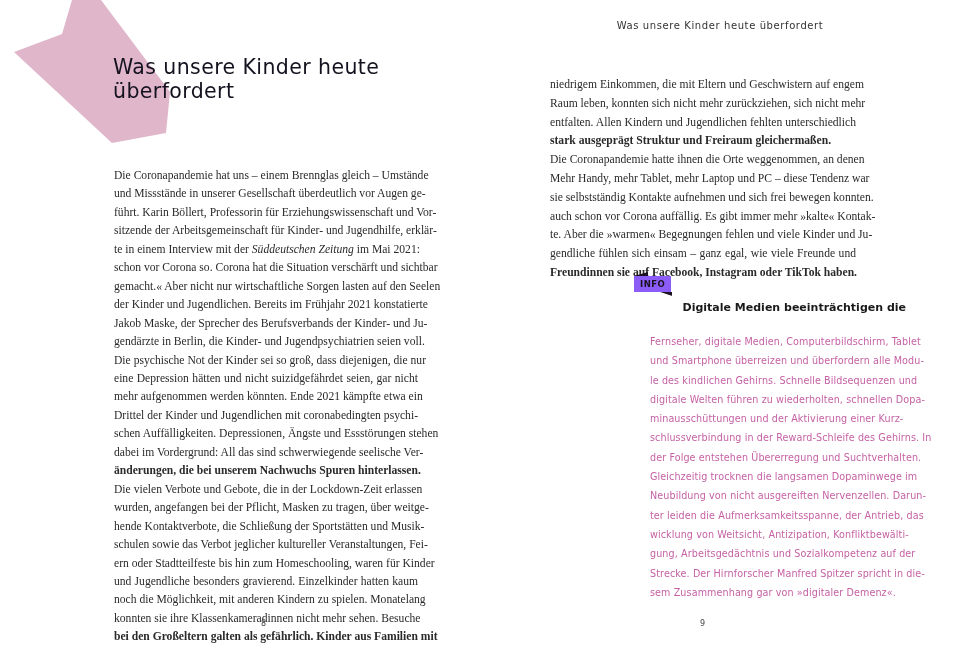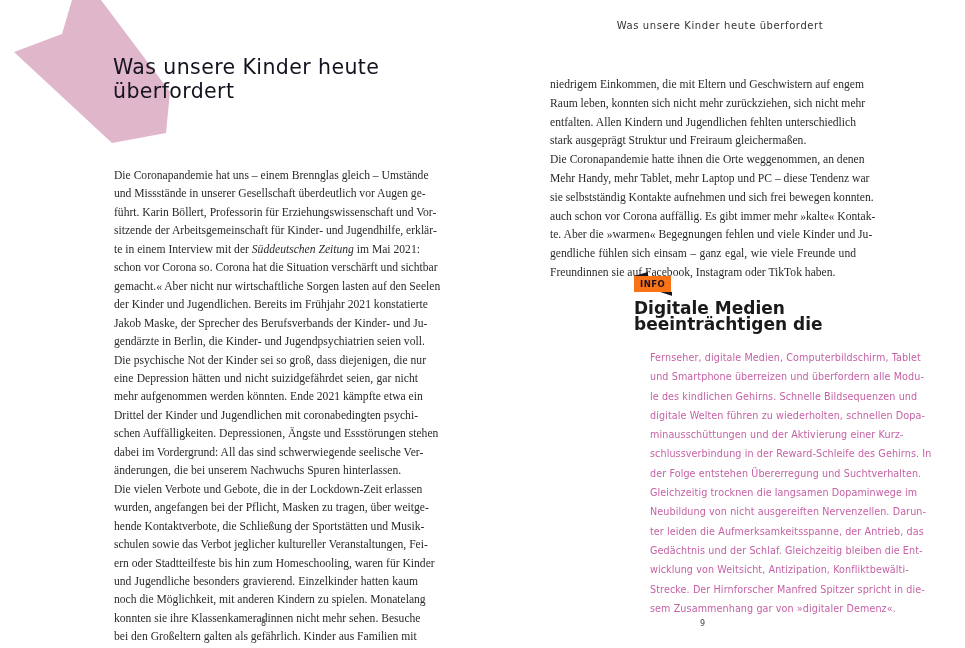--- a/index.html
+++ b/index.html
@@ -23,46 +23,46 @@
   }
   .col {
     position: absolute; font-size: 11.6px; line-height: 18.45px;
     text-align: justify; hyphens: manual;
   }
   .col-left { left: 114px; top: 167px; width: 304px; }
   .col-right { left: 550px; top: 76px; width: 306px; line-height: 18.8px; }
   .info-box { position: absolute; left: 634px; top: 273px; width: 272px; }
   .info-badge {
     position: relative; display: inline-block; margin-left: 0;
-    background: #f97316; color: #1b1222;
+    background: #8b5cf6; color: #1b1222;
     font-family: "DejaVu Sans", sans-serif; font-weight: bold; font-size: 8.5px;
     padding: 3px 6px 2px 6px; letter-spacing: 0.5px; line-height: 11px;
   }
   .info-badge::before {
     content: ""; position: absolute; left: 0; top: -4px; width: 0; height: 0;
     border-left: 14px solid transparent; border-right: 0; border-bottom: 4px solid #1b1222;
     transform: skewX(0deg);
   }
   .info-badge::after {
     content: ""; position: absolute; right: -1px; bottom: -4px; width: 12px; height: 4px;
     background: #1b1222; clip-path: polygon(0 0, 100% 0, 100% 100%);
   }
   .info-heading {
     margin: 8px 0 3px 0;
-    font-family: "DejaVu Sans", sans-serif; font-weight: bold; font-size: 17px;
-    line-height: 16px; color: #1a1a1a;
+    font-family: "DejaVu Sans", sans-serif; font-weight: bold; font-size: 11px;
+    line-height: 16px; color: #1a1a1a; text-align: right;
   }
   .info-text {
     margin: 16px;
     font-family: "DejaVu Sans", sans-serif; font-size: 9.6px; line-height: 19.3px;
     color: #c561a4; letter-spacing: 0.1px;
   }
   .info-text span { display: block; white-space: nowrap; }
   .line { display: block; text-align: justify; text-align-last: justify; white-space: nowrap; }
-  .line.last { text-align-last: left; }
+  .line.last { text-align-last: left; font-weight: bold; }
   .page-num {
     position: absolute; top: 619px; font-family: "DejaVu Sans", sans-serif;
     font-size: 8px; color: #444;
   }
 </style>
 </head>
 <body>
 
 <svg class="deco" width="200" height="160" viewBox="0 0 200 160">
   <polygon points="72,0 101,0 170,92 166,133 112,143 14,52 62,34" fill="#e0b6cb"></polygon>
@@ -131,21 +131,21 @@
       <span>Fernseher, digitale Medien, Computerbildschirm, Tablet</span>
       <span>und Smartphone überreizen und überfordern alle Modu-</span>
       <span>le des kindlichen Gehirns. Schnelle Bildsequenzen und</span>
       <span>digitale Welten führen zu wiederholten, schnellen Dopa-</span>
       <span>minausschüttungen und der Aktivierung einer Kurz-</span>
       <span>schlussverbindung in der Reward-Schleife des Gehirns. In</span>
       <span>der Folge entstehen Übererregung und Suchtverhalten.</span>
       <span>Gleichzeitig trocknen die langsamen Dopaminwege im</span>
       <span>Neubildung von nicht ausgereiften Nervenzellen. Darun-</span>
       <span>ter leiden die Aufmerksamkeitsspanne, der Antrieb, das</span>
-      <span>Gedächtnis und der Schlaf. Gleichzeitig bleiben die Ent-</span>
       <span>wicklung von Weitsicht, Antizipation, Konfliktbewälti-</span>
+      <span>gung, Arbeitsgedächtnis und Sozialkompetenz auf der</span>
       <span>Strecke. Der Hirnforscher Manfred Spitzer spricht in die-</span>
       <span>sem Zusammenhang gar von »digitaler Demenz«.</span>
     </div>
 </div>
 
 <div class="page-num" style="left:261px">8</div>
 <div class="page-num" style="left:700px">9</div>
 
 </body></html>

